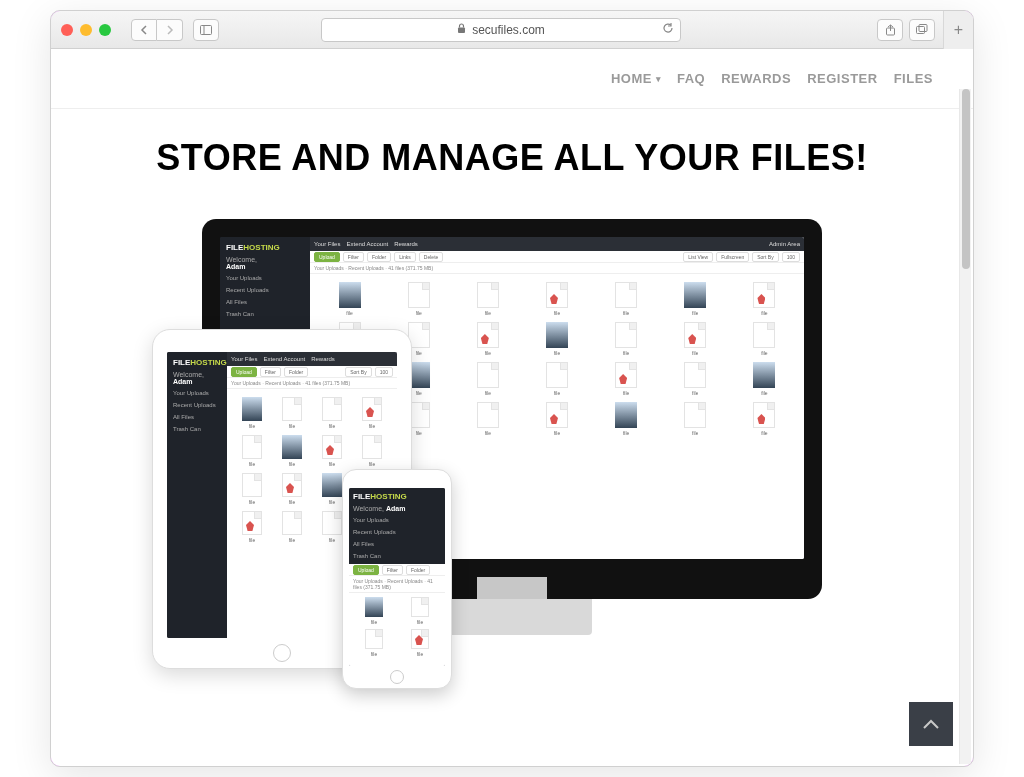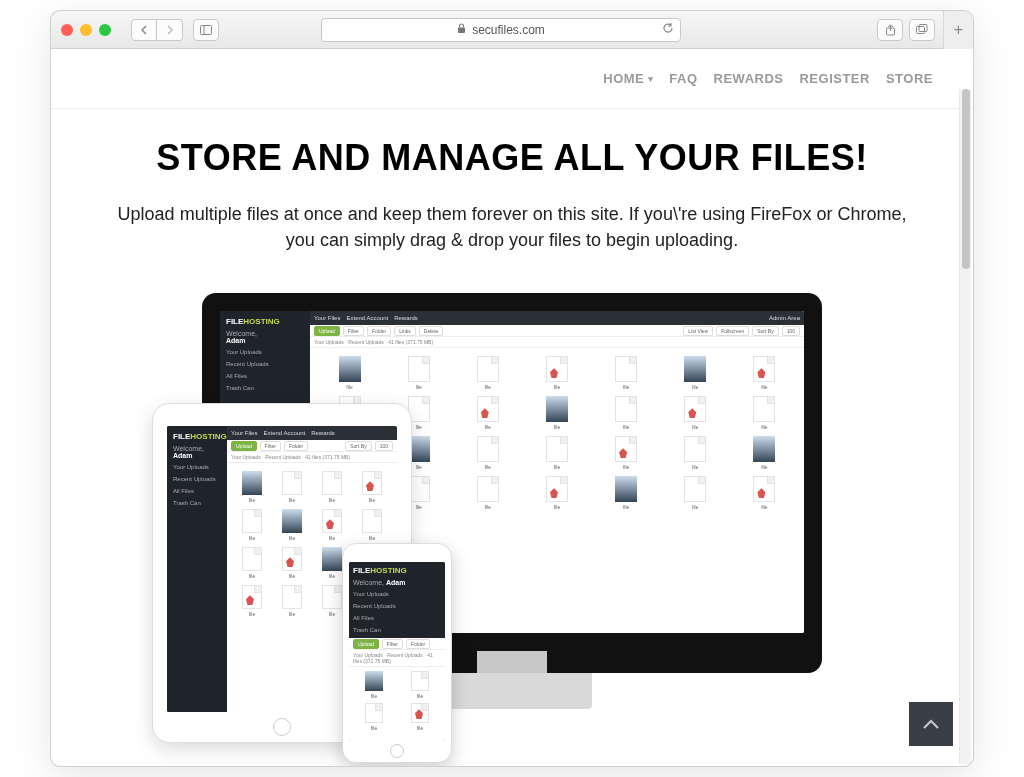--- a/index.html
+++ b/index.html
@@ -208,27 +208,26 @@
 
     <div class="site-header">
       <nav class="menu">
         <a>
             <span>HOME</span>
             <span class="caret">▾</span>
           </a>
         <a>FAQ</a>
         <a>REWARDS</a>
         <a>REGISTER</a>
-        <a>STORE</a>
+        <a>FILES</a>
       </nav>
     </div>
 
     <div class="hero">
       <h1>STORE AND MANAGE ALL YOUR FILES!</h1>
-      <p>Upload multiple files at once and keep them forever on this site. If you\'re using FireFox or Chrome, you can simply drag &amp; drop your files to begin uploading.</p>
     </div>
 
     <div class="devices">
 
       <div class="monitor">
         <div class="screen">
           <div class="side">
             <div class="brand"><span>FILE</span><b>HOSTING</b></div>
             <div class="user"><span>Welcome,</span><br><span class="n">Adam</span></div>
             <div class="item">Your Uploads</div>

